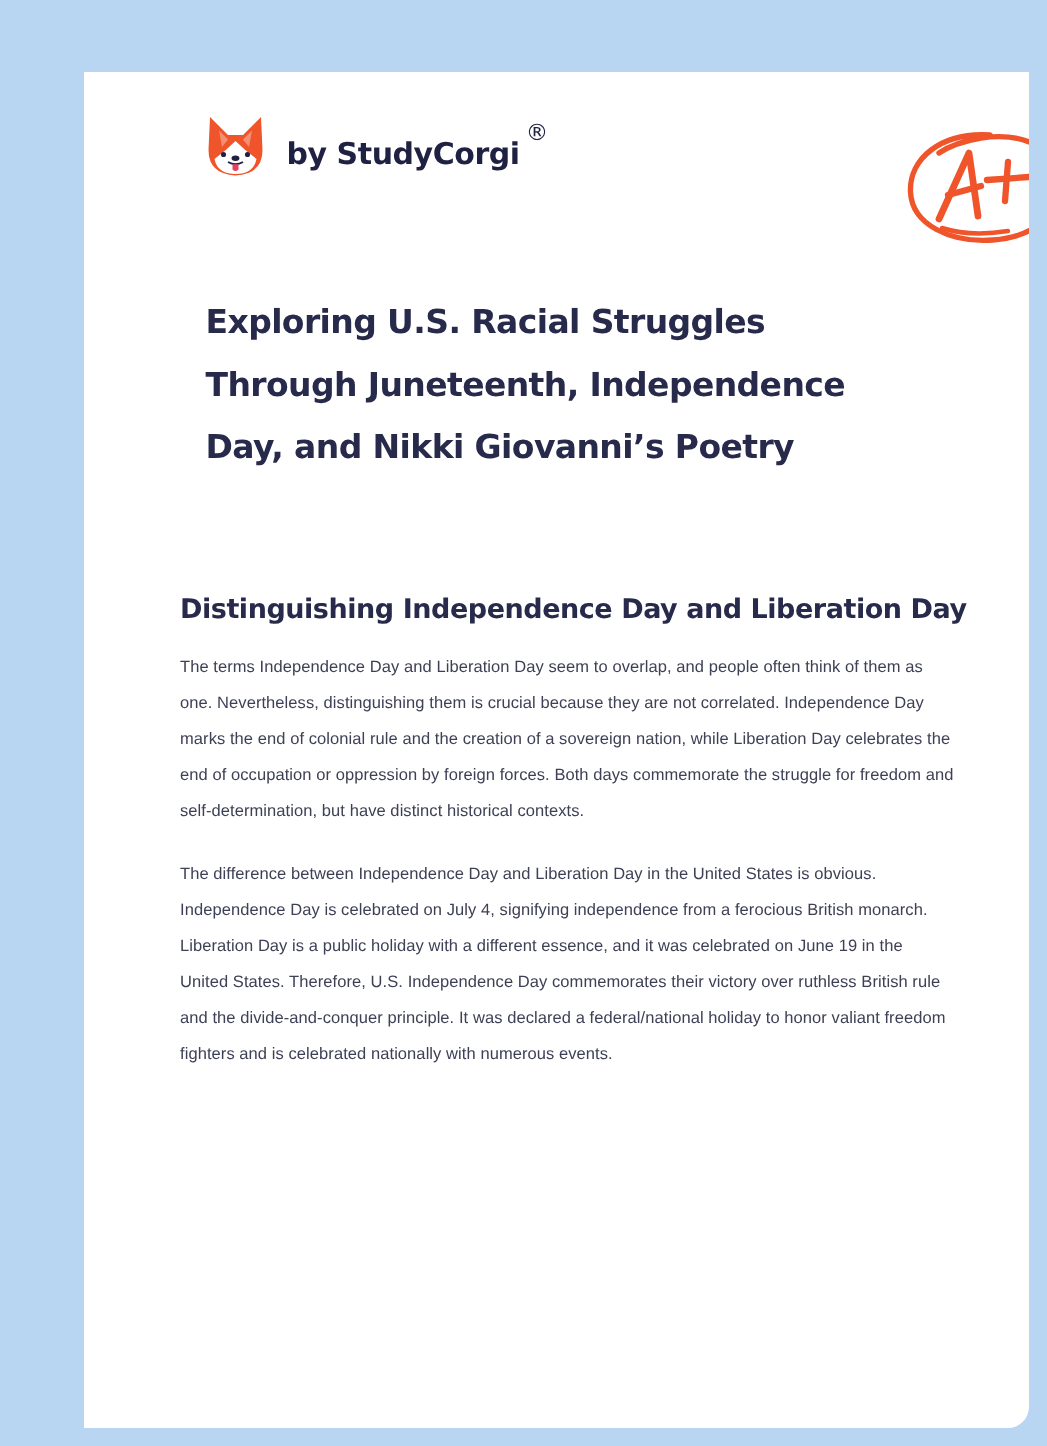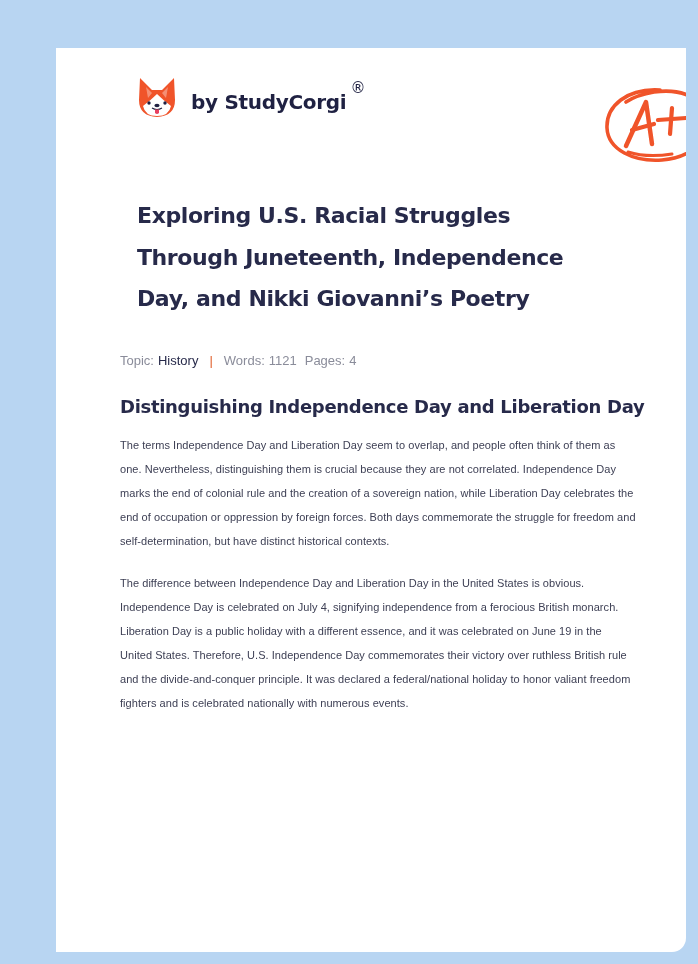--- a/index.html
+++ b/index.html
@@ -98,29 +98,20 @@
       <path d="M24 62 L44 18 L50 60" stroke="#f0542a" stroke-width="4.5" fill="none" stroke-linecap="round" stroke-linejoin="round"></path>
       <path d="M30 46 L52 40" stroke="#f0542a" stroke-width="4.2" fill="none" stroke-linecap="round"></path>
       <path d="M70 24 L68 50" stroke="#f0542a" stroke-width="4.2" fill="none" stroke-linecap="round"></path>
       <path d="M56 36 L84 34" stroke="#f0542a" stroke-width="4.2" fill="none" stroke-linecap="round"></path>
       <path d="M26 68 Q 45 74, 70 70" stroke="#f0542a" stroke-width="3" fill="none" stroke-linecap="round"></path>
     </svg>
   </div>
 
   <h1 class="title">Exploring U.S. Racial Struggles Through Juneteenth, Independence Day, and Nikki Giovanni’s Poetry</h1>
 
-  <div class="meta">
-    <span>Topic:</span>
-    <span class="topic-value">History</span>
-    <span class="sep">|</span>
-    <span>Words:</span>
-    <span class="num">1121</span>
-    <span class="pages-label">Pages:</span>
-    <span class="num">4</span>
-  </div>
 
   <h2 class="section-heading">Distinguishing Independence Day and Liberation Day</h2>
 
   <div class="body-text">
     <p>The terms Independence Day and Liberation Day seem to overlap, and people often think of them as one. Nevertheless, distinguishing them is crucial because they are not correlated. Independence Day marks the end of colonial rule and the creation of a sovereign nation, while Liberation Day celebrates the end of occupation or oppression by foreign forces. Both days commemorate the struggle for freedom and self-determination, but have distinct historical contexts.</p>
     <p>The difference between Independence Day and Liberation Day in the United States is obvious. Independence Day is celebrated on July 4, signifying independence from a ferocious British monarch. Liberation Day is a public holiday with a different essence, and it was celebrated on June 19 in the United States. Therefore, U.S. Independence Day commemorates their victory over ruthless British rule and the divide-and-conquer principle. It was declared a federal/national holiday to honor valiant freedom fighters and is celebrated nationally with numerous events.</p>
   </div>
 
 </div>
 

